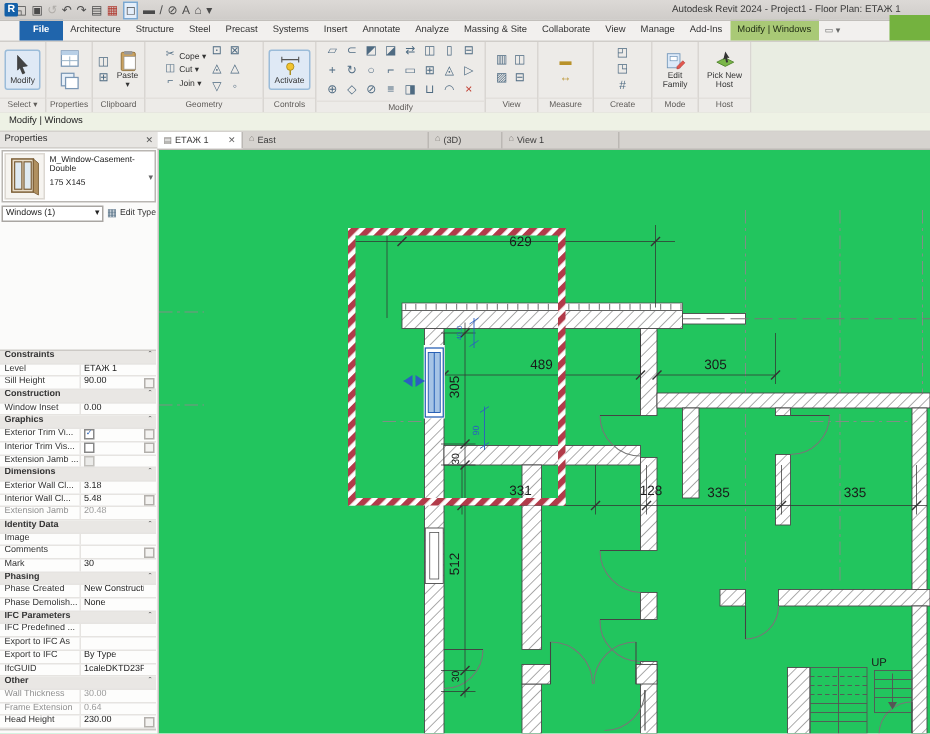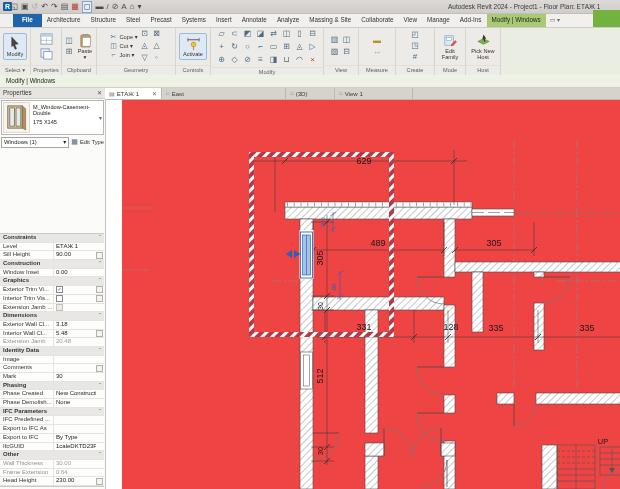--- a/index.html
+++ b/index.html
@@ -86,21 +86,21 @@
   .prow.check-dis .cb{background:#ececea;border-color:#c2c0bc;color:#aaa;}
   
   .viewtabs{position:absolute;top:87px;left:105px;right:0;height:12px;background:#d6d3cf;
     display:flex;border-bottom:1px solid #bcb9b5;z-index:2;}
   .vtab{display:flex;align-items:center;gap:2px;padding:0 4px;font-size:6.1px;color:#3a3a3a;
     border-right:1px solid #bbb8b4;overflow:hidden;white-space:nowrap;flex:none;box-sizing:border-box;}
   .vtab.active{background:#fff;}
   .vicon{font-size:6px;color:#7a7772;}
   .vx{font-size:6px;color:#666;margin-left:auto;}
   
-  .canvas{position:absolute;top:99px;left:105px;right:0;bottom:0;background:#ef4444;margin-left:17px;}
+  .canvas{position:absolute;top:99px;left:105px;right:0;bottom:0;background:#22c55e;}
   .canvas svg{position:absolute;top:0;left:0;}
 </style>
 </head>
 <body>
 
 <div class="titlebar">
   <div class="qat">
 
   <span class="qico">▯</span>
       <span class="qico">◱</span>

